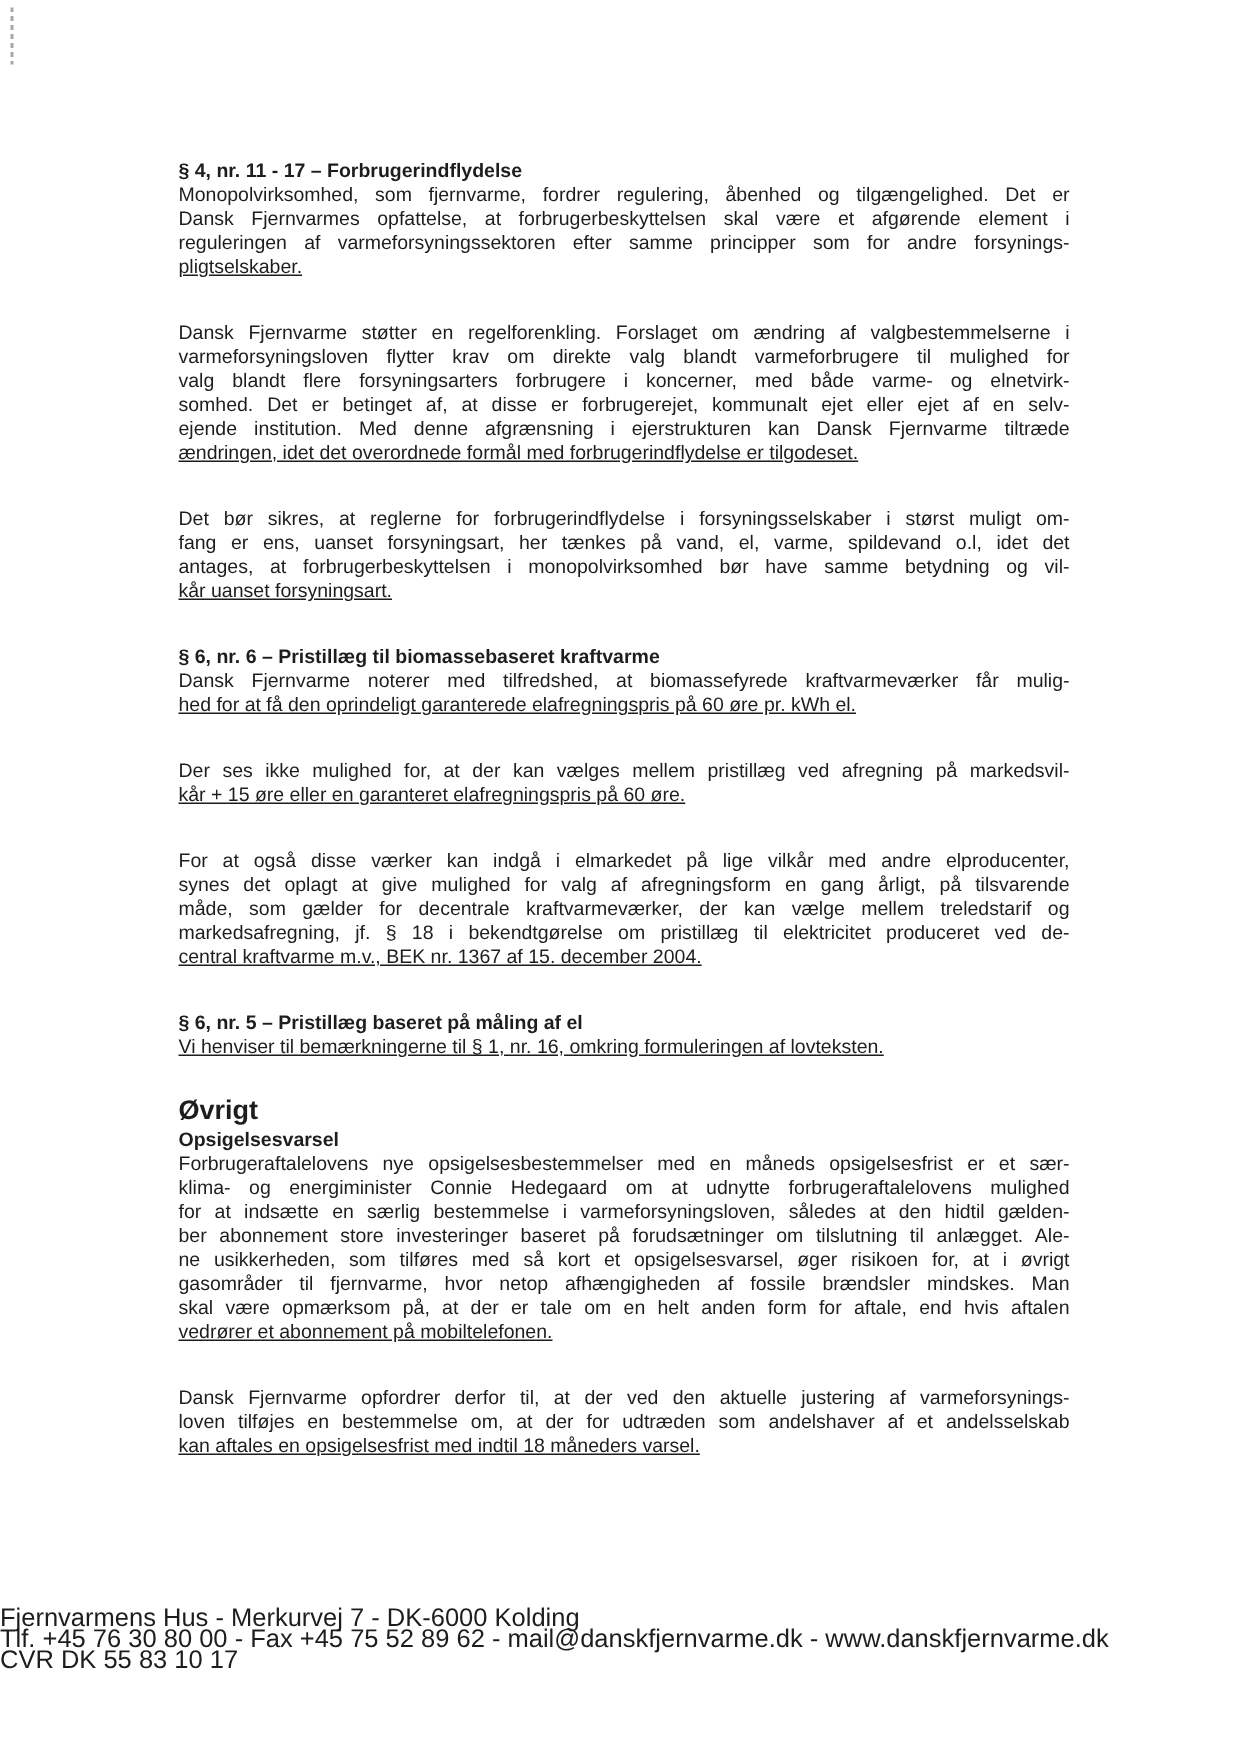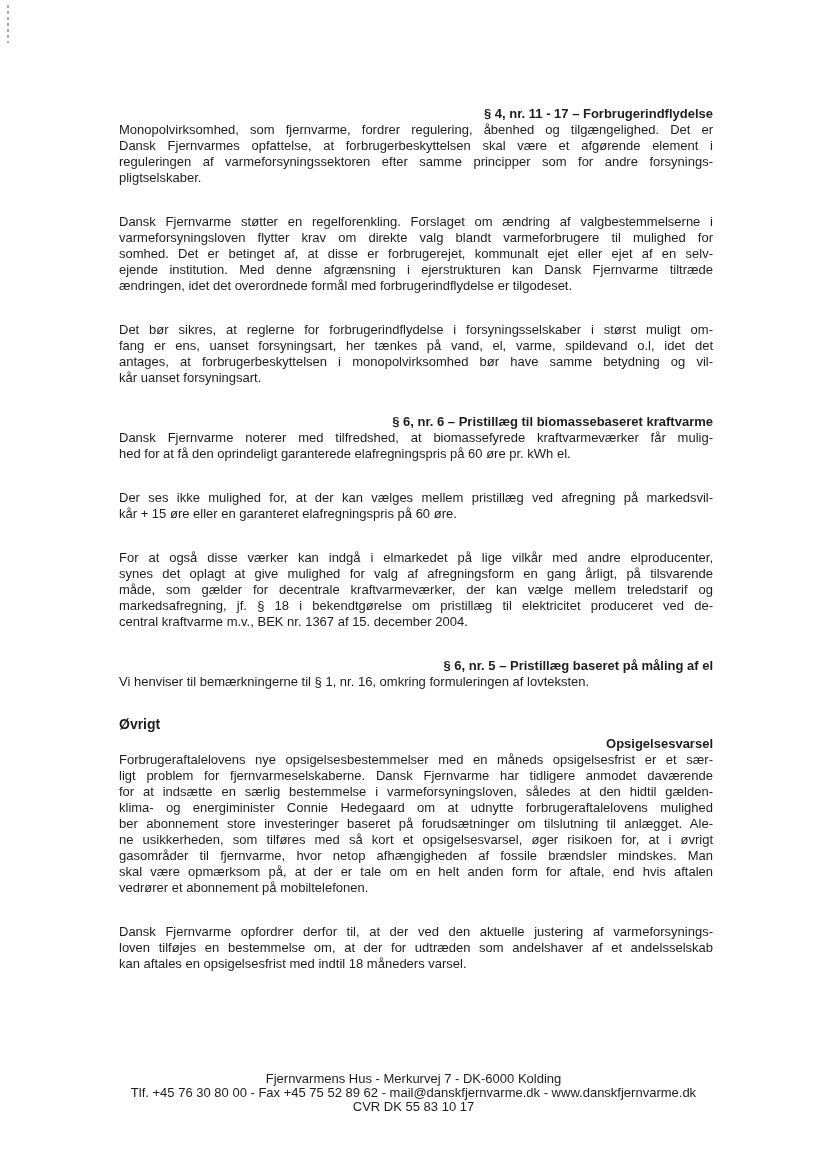--- a/index.html
+++ b/index.html
@@ -32,45 +32,45 @@
   .content {
     position: absolute;
     left: 119px;
     top: 106px;
     width: 594px;
     font-size: 13px;
     line-height: 16px;
   }
   .h {
     font-weight: bold;
-    text-align: right;
+    text-align: left;
   }
   .h-big {
     font-weight: bold;
-    font-size: 14px;
+    font-size: 18px;
     line-height: 24px;
     text-align: left;
   }
   .para .line {
     text-align: justify;
     text-align-last: justify;
     white-space: normal;
   }
   .para .line.last {
     text-align-last: left;
+    text-decoration: underline;
   }
   .gap { margin-top: 28px; }
   .gap-lg { margin-top: 22px; }
   .footer {
     position: absolute;
     left: 0;
     top: 1072px;
     width: 827px;
-    text-align: center;
-    font-size: 13px;
+    font-size: 17px;
     line-height: 14px;
     color: #1d1d1d;
   }
 </style>
 </head>
 <body>
 
 <div class="page">
 
   <div class="scan-artifact"></div>
@@ -81,20 +81,21 @@
     <div class="para">
         <div class="line">Monopolvirksomhed, som fjernvarme, fordrer regulering, åbenhed og tilgængelighed. Det er</div>
         <div class="line">Dansk Fjernvarmes opfattelse, at forbrugerbeskyttelsen skal være et afgørende element i</div>
         <div class="line">reguleringen af varmeforsyningssektoren efter samme principper som for andre forsynings-</div>
         <div class="line last">pligtselskaber.</div>
       </div>
 
     <div class="para gap">
         <div class="line">Dansk Fjernvarme støtter en regelforenkling. Forslaget om ændring af valgbestemmelserne i</div>
         <div class="line">varmeforsyningsloven flytter krav om direkte valg blandt varmeforbrugere til mulighed for</div>
+        <div class="line">valg blandt flere forsyningsarters forbrugere i koncerner, med både varme- og elnetvirk-</div>
         <div class="line">somhed. Det er betinget af, at disse er forbrugerejet, kommunalt ejet eller ejet af en selv-</div>
         <div class="line">ejende institution. Med denne afgrænsning i ejerstrukturen kan Dansk Fjernvarme tiltræde</div>
         <div class="line last">ændringen, idet det overordnede formål med forbrugerindflydelse er tilgodeset.</div>
       </div>
 
     <div class="para gap">
         <div class="line">Det bør sikres, at reglerne for forbrugerindflydelse i forsyningsselskaber i størst muligt om-</div>
         <div class="line">fang er ens, uanset forsyningsart, her tænkes på vand, el, varme, spildevand o.l, idet det</div>
         <div class="line">antages, at forbrugerbeskyttelsen i monopolvirksomhed bør have samme betydning og vil-</div>
         <div class="line last">kår uanset forsyningsart.</div>
@@ -122,23 +123,22 @@
 
     <div class="h gap">§ 6, nr. 5 – Pristillæg baseret på måling af el</div>
     <div class="para">
         <div class="line last">Vi henviser til bemærkningerne til § 1, nr. 16, omkring formuleringen af lovteksten.</div>
       </div>
 
     <div class="h-big gap-lg">Øvrigt</div>
     <div class="h">Opsigelsesvarsel</div>
     <div class="para">
         <div class="line">Forbrugeraftalelovens nye opsigelsesbestemmelser med en måneds opsigelsesfrist er et sær-</div>
-        <div class="line">ligt problem for fjernvarmeselskaberne. Dansk Fjernvarme har tidligere anmodet daværende</div>
+        <div class="line">klima- og energiminister Connie Hedegaard om at udnytte forbrugeraftalelovens mulighed</div>
         <div class="line">for at indsætte en særlig bestemmelse i varmeforsyningsloven, således at den hidtil gælden-</div>
-        <div class="line">klima- og energiminister Connie Hedegaard om at udnytte forbrugeraftalelovens mulighed</div>
         <div class="line">ber abonnement store investeringer baseret på forudsætninger om tilslutning til anlægget. Ale-</div>
         <div class="line">ne usikkerheden, som tilføres med så kort et opsigelsesvarsel, øger risikoen for, at i øvrigt</div>
         <div class="line">gasområder til fjernvarme, hvor netop afhængigheden af fossile brændsler mindskes. Man</div>
         <div class="line">skal være opmærksom på, at der er tale om en helt anden form for aftale, end hvis aftalen</div>
         <div class="line last">vedrører et abonnement på mobiltelefonen.</div>
       </div>
 
     <div class="para gap">
         <div class="line">Dansk Fjernvarme opfordrer derfor til, at der ved den aktuelle justering af varmeforsynings-</div>
         <div class="line">loven tilføjes en bestemmelse om, at der for udtræden som andelshaver af et andelsselskab</div>

